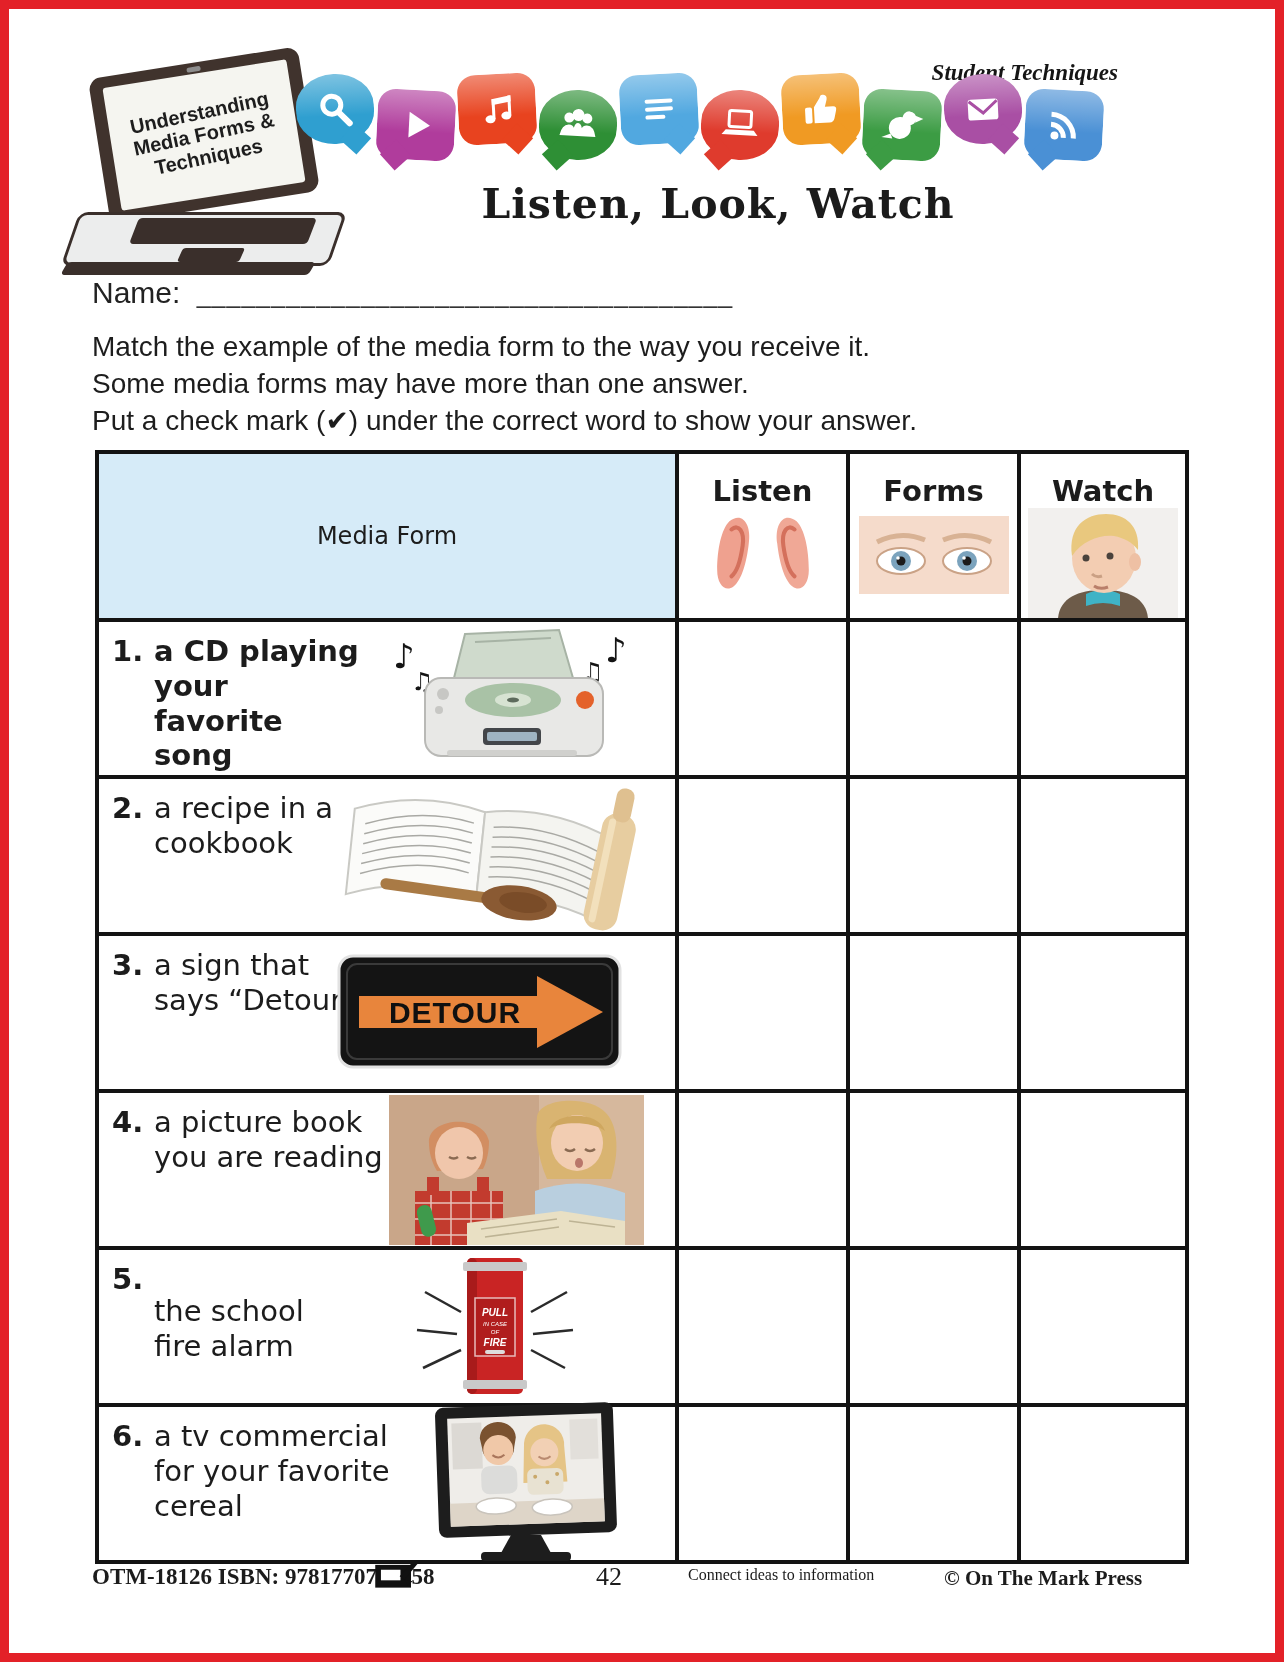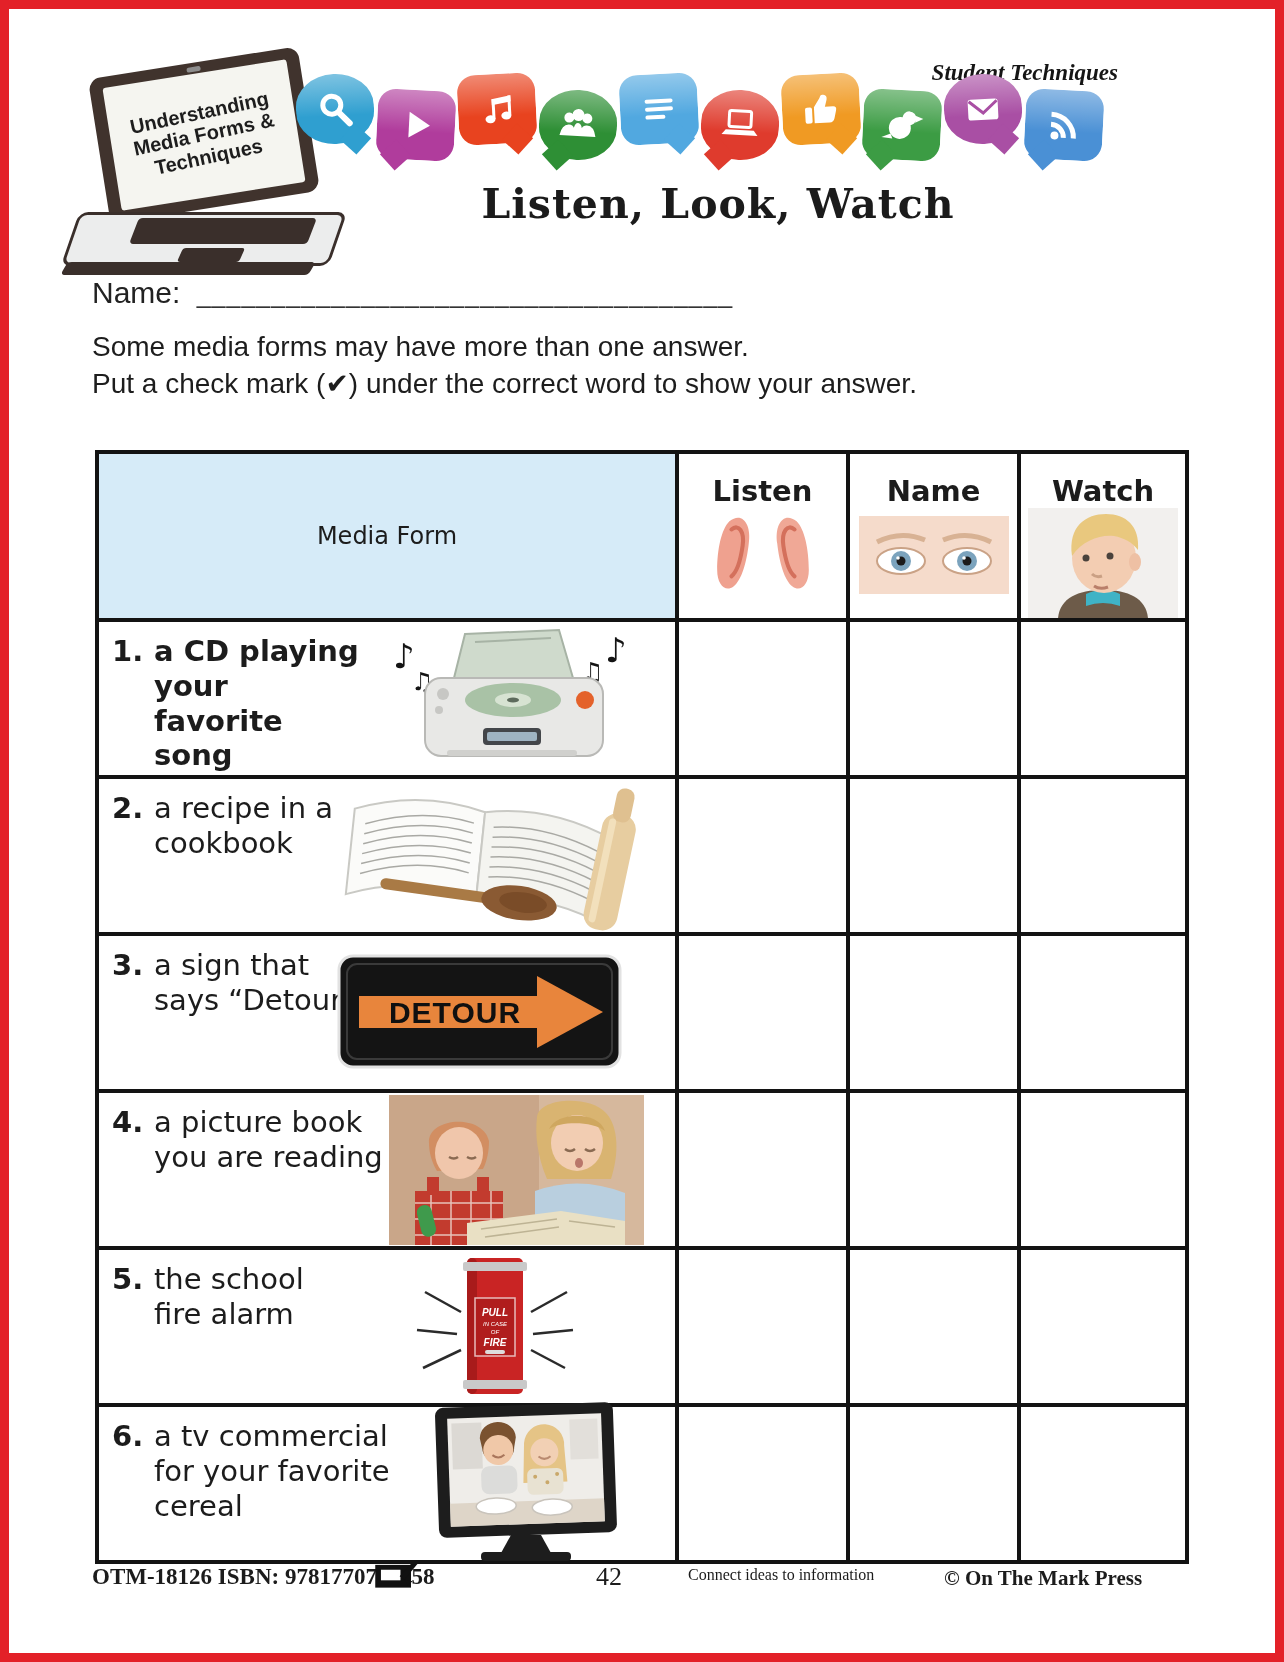--- a/index.html
+++ b/index.html
@@ -50,21 +50,21 @@
   .mf-cell{background:#d6ebf8 !important;text-align:center;vertical-align:middle !important;}
   .mf-label{font-family:"DejaVu Sans",sans-serif;font-weight:normal;font-size:24px;}
   .head-row td{height:146px;text-align:center;}
   .col-label{font-family:"DejaVu Sans",sans-serif;font-weight:bold;font-size:29px;padding-top:20px;}
   .col-img{display:block;margin:0 auto;}
   .body-row td{height:153px;}
   .media-cell{position:relative;font-family:"DejaVu Sans",sans-serif;font-size:29px;line-height:1.2;}
   .num{position:absolute;left:13px;top:12px;font-weight:bold;}
   .txt{position:absolute;left:55px;top:12px;}
   .r1 .txt{width:210px;font-weight:bold;} .r2 .txt{width:185px;} .r3 .txt{width:215px;}
-  .r4 .txt{width:245px;} .r5 .txt{width:170px;} .r6 .txt{width:280px;}
+  .r4 .txt{width:245px;} .r5 .txt{width:170px;margin-top:32px;} .r6 .txt{width:280px;}
   .img{position:absolute;}
   .img-cd{left:288px;top:4px;} .img-book{left:222px;top:2px;} .img-detour{left:238px;top:18px;}
   .img-kids{left:290px;top:2px;} .img-alarm{left:310px;top:0px;font-style:italic;} .img-tv{left:330px;top:-6px;}
   .ans{background:#fff;}
 
   
   .footer{position:absolute;left:0;top:1558px;width:1284px;height:50px;
           font-family:"Liberation Serif","DejaVu Serif",serif;}
   .f-left{position:absolute;left:92px;top:6px;font-weight:bold;font-size:23px;}
   .f-logo{position:absolute;left:372px;top:-4px;}
@@ -188,20 +188,21 @@
   </div>
 
   <h1 class="title">Listen, Look, Watch</h1>
 
   <div class="name-row">
     <span>Name:</span>
     <span class="name-line">____________________________________</span>
   </div>
 
   <div class="instructions">
+    <div>Match the example of the media form to the way you receive it.</div>
     <div>Some media forms may have more than one answer.</div>
     <div>Put a check mark (✔) under the correct word to show your answer.</div>
   </div>
 
   <table class="grid">
     <colgroup>
         <col style="width:580px">
         <col style="width:171px">
         <col style="width:171px">
         <col style="width:168px">
@@ -216,21 +217,21 @@
         <svg class="col-img" width="112" height="104" viewBox="0 0 110 100">
           <path d="M22 12 C34 2 44 14 41 34 C39 52 34 70 26 76 C18 82 10 74 10 60 C10 40 14 20 22 12 Z" fill="#efa18f"></path>
           <path d="M24 20 C31 14 37 22 35 36 C33 50 29 62 24 66" fill="none" stroke="#d4705c" stroke-width="4" stroke-linecap="round"></path>
           <g transform="translate(110,0) scale(-1,1)">
             <path d="M22 12 C34 2 44 14 41 34 C39 52 34 70 26 76 C18 82 10 74 10 60 C10 40 14 20 22 12 Z" fill="#f0a896"></path>
             <path d="M24 20 C31 14 37 22 35 36 C33 50 29 62 24 66" fill="none" stroke="#d4705c" stroke-width="4" stroke-linecap="round"></path>
           </g>
         </svg>
       </td>
       <td>
-        <div class="col-label">Name</div>
+        <div class="col-label">Forms</div>
         <svg class="col-img" width="150" height="78" viewBox="0 0 150 78" style="margin-top:8px">
           <rect width="150" height="78" fill="#f5dbcb"></rect>
           <path d="M18 26 Q42 14 66 24" stroke="#d8b294" stroke-width="5" fill="none"></path>
           <path d="M84 24 Q108 14 132 26" stroke="#d8b294" stroke-width="5" fill="none"></path>
           <ellipse cx="42" cy="45" rx="24" ry="13" fill="#fff" stroke="#caa286" stroke-width="2"></ellipse>
           <ellipse cx="108" cy="45" rx="24" ry="13" fill="#fff" stroke="#caa286" stroke-width="2"></ellipse>
           <circle cx="42" cy="45" r="10" fill="#7ba3bd"></circle>
               <circle cx="108" cy="45" r="10" fill="#7ba3bd"></circle>
           <circle cx="42" cy="45" r="4.5" fill="#1b1b1b"></circle>
               <circle cx="108" cy="45" r="4.5" fill="#1b1b1b"></circle>

